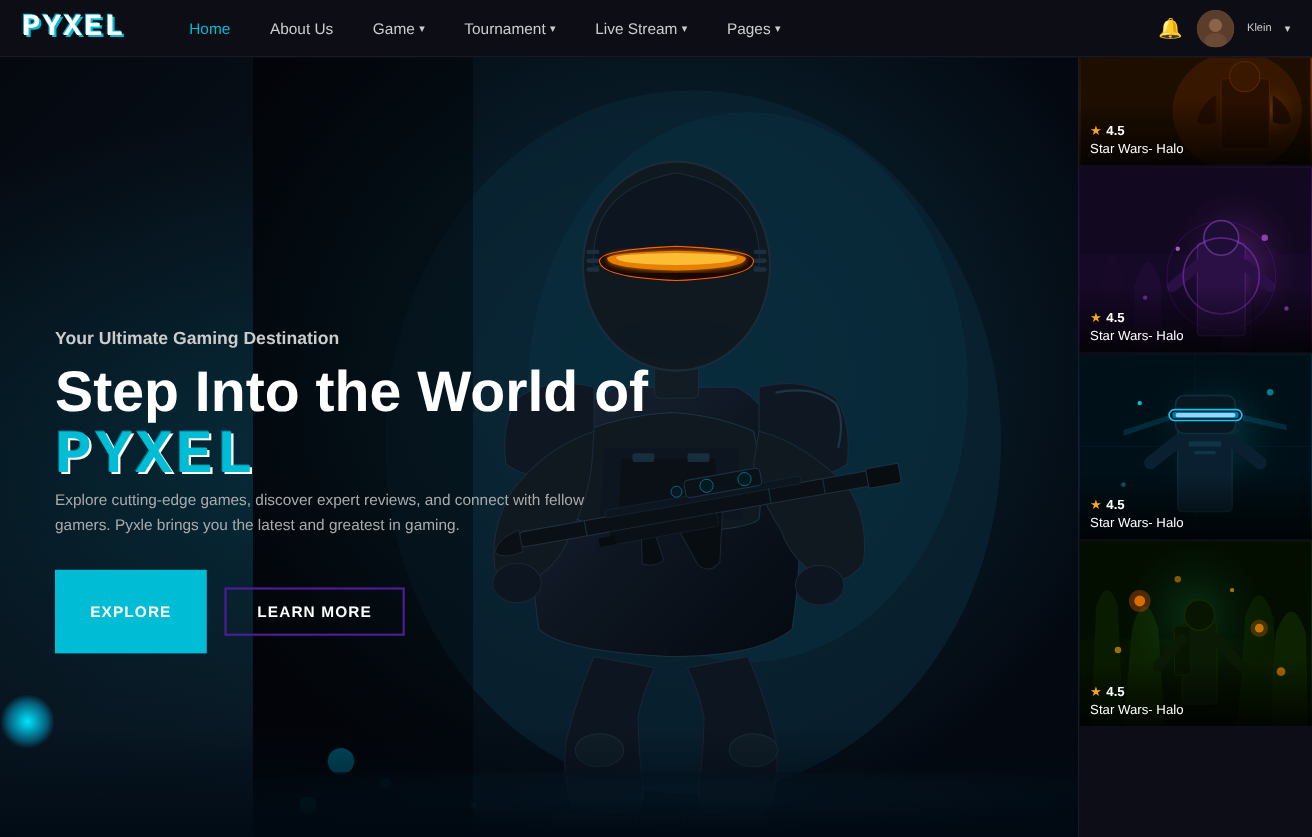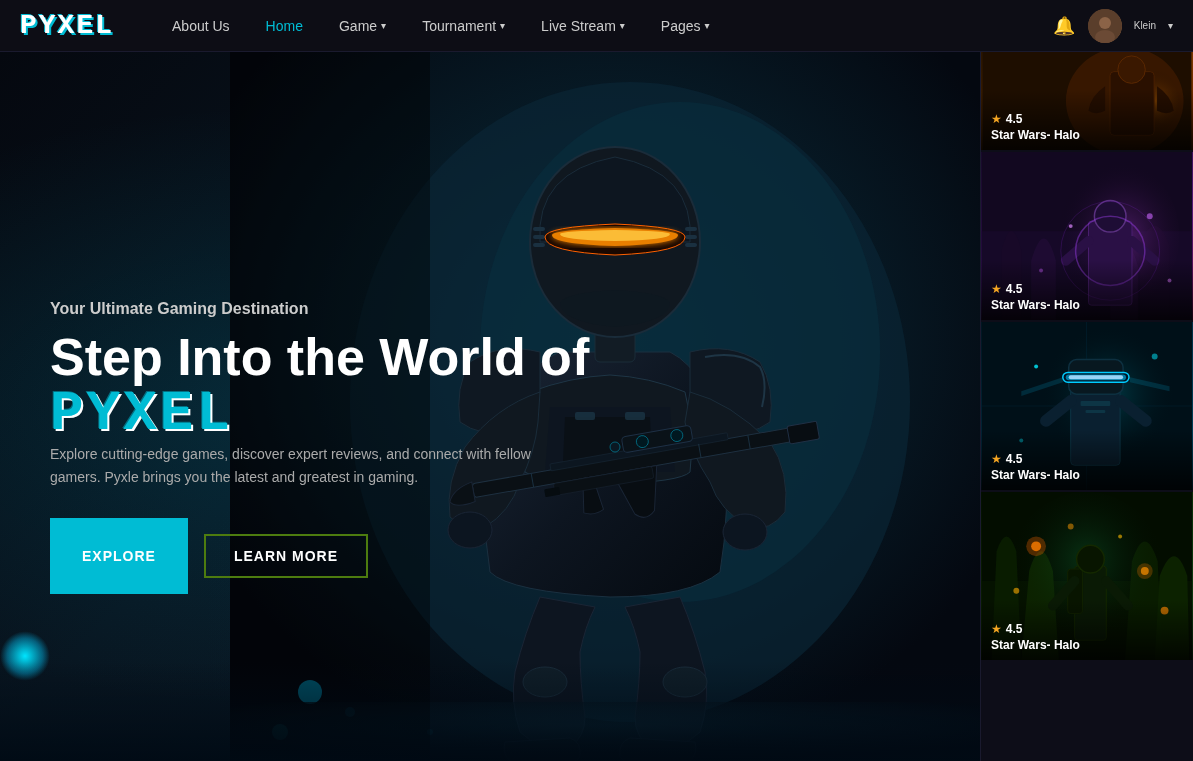--- a/index.html
+++ b/index.html
@@ -200,21 +200,21 @@
       padding: 30px 32px;
       font-size: 14px;
       font-weight: 600;
       cursor: pointer;
       text-transform: uppercase;
       letter-spacing: 1px;
     }
     .btn-learn {
       background: transparent;
       color: #fff;
-      border: 2px solid #4d7c0f;
+      border: 2px solid #4c1d95;
       padding: 12px 28px;
       font-size: 14px;
       font-weight: 600;
       cursor: pointer;
       text-transform: uppercase;
       letter-spacing: 1px;
     }
 
     
     .sidebar {
@@ -276,44 +276,44 @@
     }
     .star { color: #f5a623; font-size: 12px; }
     .rating-num {
       color: #fff;
       font-size: 12px;
       font-weight: 600;
     }
     .card-title {
       color: #fff;
       font-size: 12px;
-      font-weight: 700;
+      font-weight: 400;
     }
 
     
     .scene-svg {
       width: 100%;
       height: 100%;
       position: absolute;
       top: 0; left: 0;
     }
 
   </style>
 </head>
 <body>
 
 <nav class="navbar">
   <div class="logo">PYXEL</div>
 
   <div class="nav-links">
+    <div class="nav-item active">
+      <span>Home</span>
+    </div>
     <div class="nav-item">
       <span>About Us</span>
-    </div>
-    <div class="nav-item active">
-      <span>Home</span>
     </div>
     <div class="nav-item">
       <span>Game</span>
       <span class="chevron">▾</span>
     </div>
     <div class="nav-item">
       <span>Tournament</span>
       <span class="chevron">▾</span>
     </div>
     <div class="nav-item">

